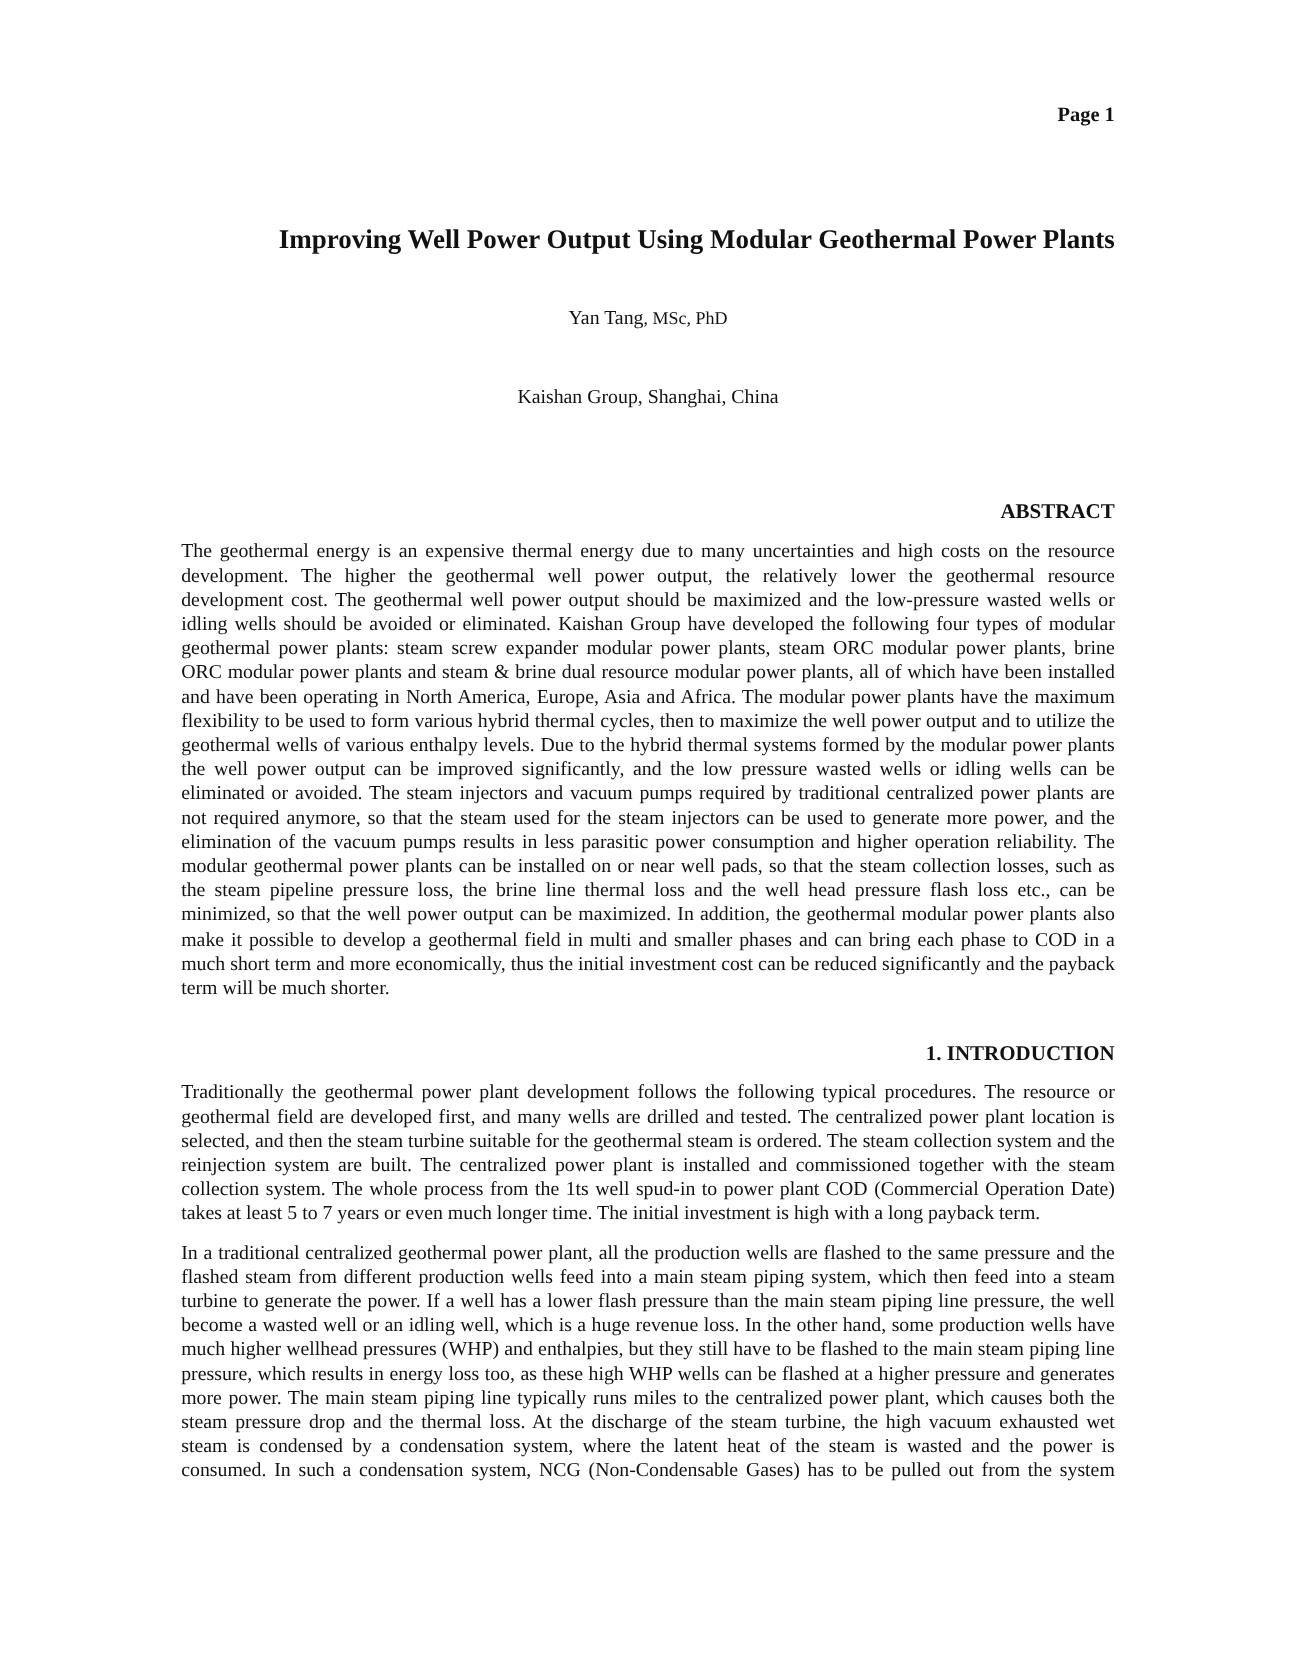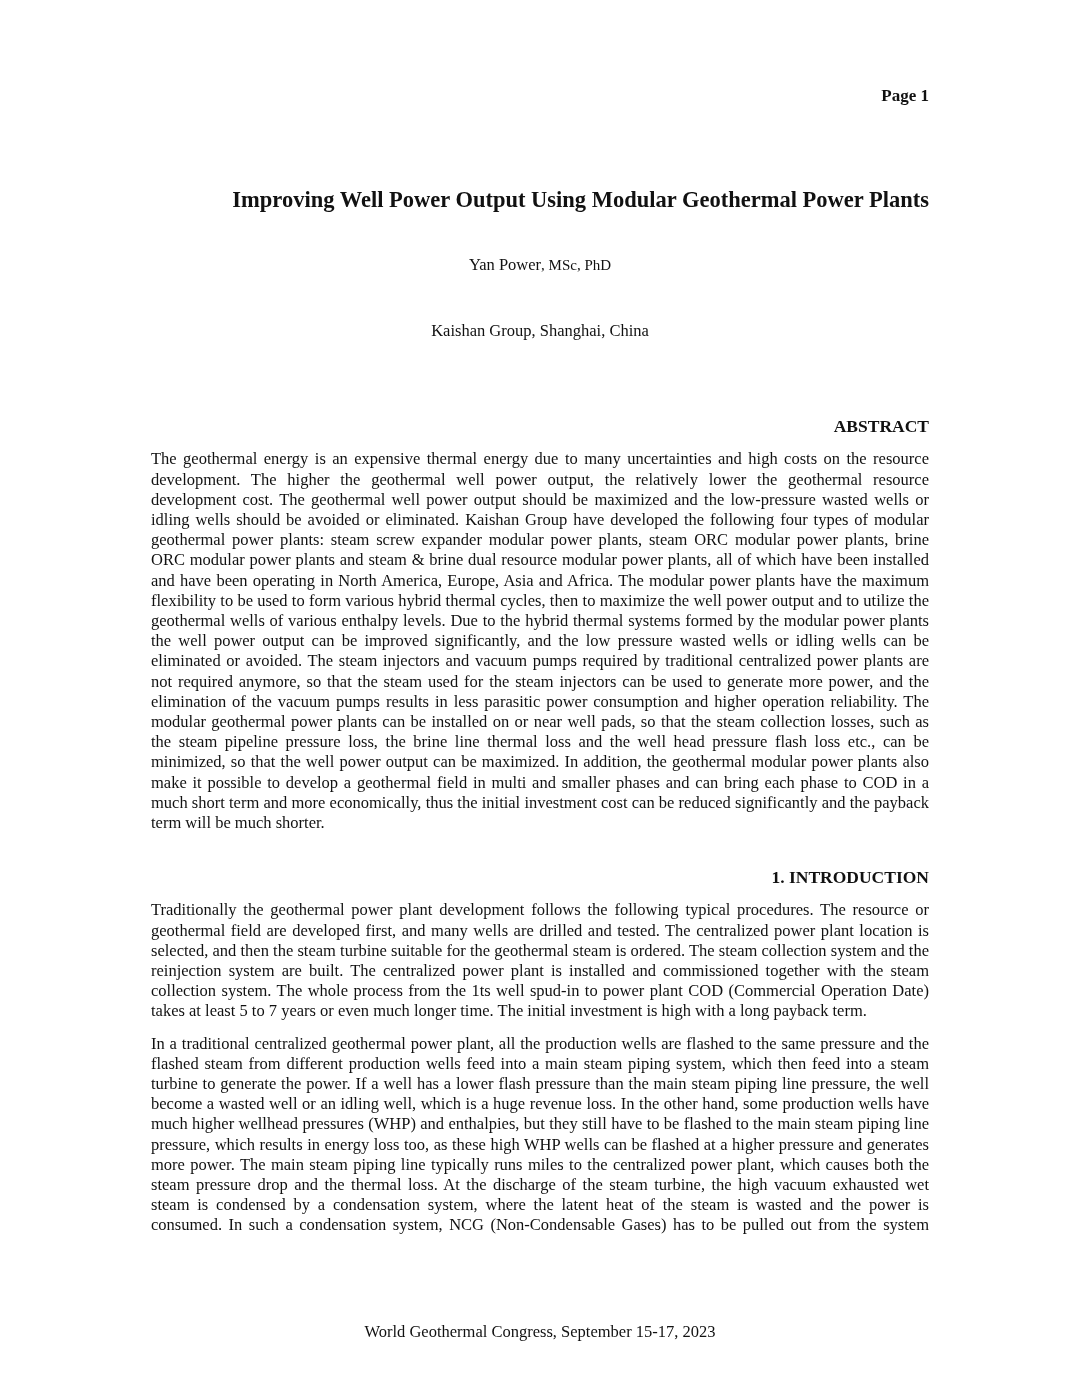--- a/index.html
+++ b/index.html
@@ -88,31 +88,30 @@
 </head>
 <body>
 
 <div class="page">
 
   <div class="page-label">Page 1</div>
 
   <h1 class="title">Improving Well Power Output Using Modular Geothermal Power Plants</h1>
 
   <div class="author-line">
-    <span>Yan Power</span><span class="creds">, MSc, PhD</span>
+    <span>Yan Tang</span><span class="creds">, MSc, PhD</span>
   </div>
 
   <div class="affiliation">Kaishan Group, Shanghai, China</div>
 
 
   <h2 class="section-heading abstract-heading">ABSTRACT</h2>
 
   <p class="body-text">The geothermal energy is an expensive thermal energy due to many uncertainties and high costs on the resource development. The higher the geothermal well power output, the relatively lower the geothermal resource development cost. The geothermal well power output should be maximized and the low-pressure wasted wells or idling wells should be avoided or eliminated. Kaishan Group have developed the following four types of modular geothermal power plants: steam screw expander modular power plants, steam ORC modular power plants, brine ORC modular power plants and steam &amp; brine dual resource modular power plants, all of which have been installed and have been operating in North America, Europe, Asia and Africa. The modular power plants have the maximum flexibility to be used to form various hybrid thermal cycles, then to maximize the well power output and to utilize the geothermal wells of various enthalpy levels. Due to the hybrid thermal systems formed by the modular power plants the well power output can be improved significantly, and the low pressure wasted wells or idling wells can be eliminated or avoided. The steam injectors and vacuum pumps required by traditional centralized power plants are not required anymore, so that the steam used for the steam injectors can be used to generate more power, and the elimination of the vacuum pumps results in less parasitic power consumption and higher operation reliability. The modular geothermal power plants can be installed on or near well pads, so that the steam collection losses, such as the steam pipeline pressure loss, the brine line thermal loss and the well head pressure flash loss etc., can be minimized, so that the well power output can be maximized. In addition, the geothermal modular power plants also make it possible to develop a geothermal field in multi and smaller phases and can bring each phase to COD in a much short term and more economically, thus the initial investment cost can be reduced significantly and the payback term will be much shorter.</p>
 
   <h2 class="section-heading intro-heading">1. INTRODUCTION</h2>
 
   <p class="body-text">Traditionally the geothermal power plant development follows the following typical procedures. The resource or geothermal field are developed first, and many wells are drilled and tested. The centralized power plant location is selected, and then the steam turbine suitable for the geothermal steam is ordered. The steam collection system and the reinjection system are built. The centralized power plant is installed and commissioned together with the steam collection system. The whole process from the 1ts well spud-in to power plant COD (Commercial Operation Date) takes at least 5 to 7 years or even much longer time. The initial investment is high with a long payback term.</p>
 
   <p class="body-text continues">In a traditional centralized geothermal power plant, all the production wells are flashed to the same pressure and the flashed steam from different production wells feed into a main steam piping system, which then feed into a steam turbine to generate the power. If a well has a lower flash pressure than the main steam piping line pressure, the well become a wasted well or an idling well, which is a huge revenue loss. In the other hand, some production wells have much higher wellhead pressures (WHP) and enthalpies, but they still have to be flashed to the main steam piping line pressure, which results in energy loss too, as these high WHP wells can be flashed at a higher pressure and generates more power. The main steam piping line typically runs miles to the centralized power plant, which causes both the steam pressure drop and the thermal loss. At the discharge of the steam turbine, the high vacuum exhausted wet steam is condensed by a condensation system, where the latent heat of the steam is wasted and the power is consumed. In such a condensation system, NCG (Non-Condensable Gases) has to be pulled out from the system</p>
 
-  <div class="footer">World Geothermal Congress, September 15-17, 2023</div>
 
 </div>
 
 </body></html>

